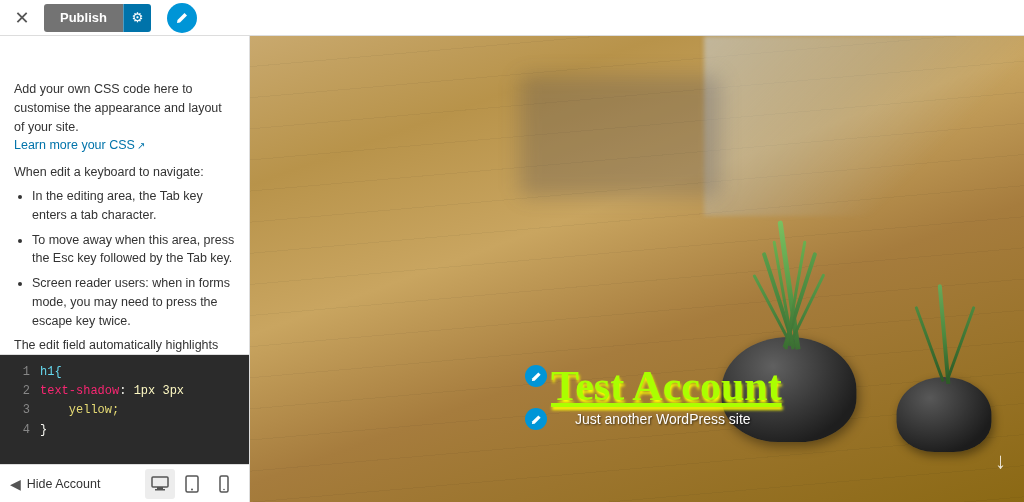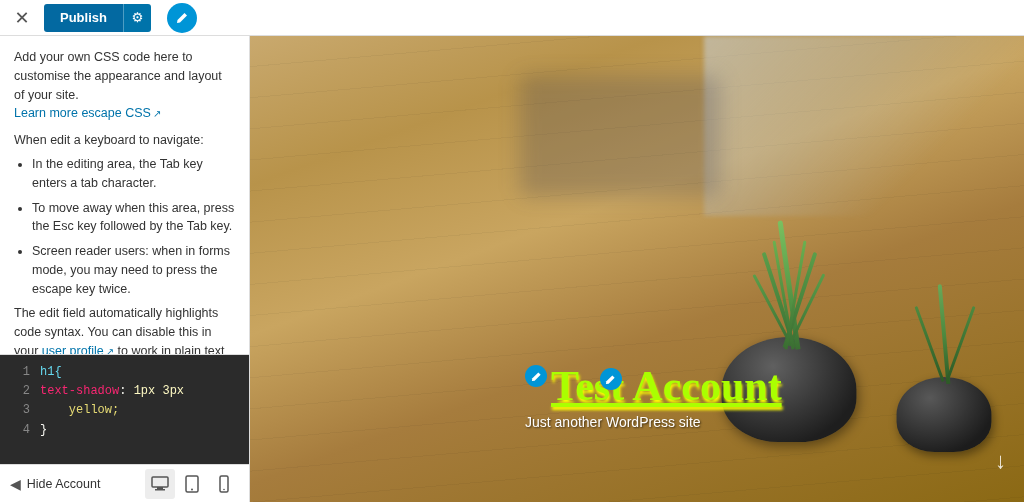--- a/index.html
+++ b/index.html
@@ -17,21 +17,21 @@
     }
     .top-bar .close-btn {
       width: 28px; height: 28px;
       display: flex; align-items: center; justify-content: center;
       cursor: pointer; font-size: 18px; color: #555;
     }
     .top-bar .publish-group {
       display: flex; align-items: center; margin-left: 8px;
     }
     .publish-btn {
-      background: #0369a1;
+      background: #737373;
       color: #fff;
       border: none;
       padding: 5px 16px;
       font-size: 13px;
       font-weight: bold;
       cursor: pointer;
       border-radius: 3px 0 0 3px;
       height: 28px;
     }
     .settings-btn {
@@ -82,20 +82,21 @@
     
     .left-panel-scroll::-webkit-scrollbar { width: 8px; }
     .left-panel-scroll::-webkit-scrollbar-track { background: #f1f1f1; }
     .left-panel-scroll::-webkit-scrollbar-thumb { background: #c1c1c1; border-radius: 4px; }
 
     .info-text {
       font-size: 12.5px;
       color: #333;
       line-height: 1.5;
       margin-bottom: 10px;
+      margin-top: 32px;
     }
     .info-text a {
       color: #0073aa;
       text-decoration: none;
     }
     .info-text .ext-link::after {
       content: '↗';
       font-size: 10px;
       margin-left: 2px;
       color: #0073aa;
@@ -281,21 +282,21 @@
 </div>
 
 <div class="main-content">
 
   <div class="left-panel">
     <div class="left-panel-content-wrapper">
       <div class="left-panel-scroll">
 
         <p class="info-text">
           <span>Add your own CSS code here to customise the appearance and layout of your site.</span><br>
-          <a href="#" class="ext-link">Learn more escape CSS</a>
+          <a href="#" class="ext-link">Learn more your CSS</a>
         </p>
 
         <p class="keyboard-heading">When edit a keyboard to navigate:</p>
 
         <ul class="bullet-list">
           <li>In the editing area, the Tab key enters a tab character.</li>
           <li>To move away when this area, press the Esc key followed by the Tab key.</li>
           <li>Screen reader users: when in forms mode, you may need to press the escape key twice.</li>
         </ul>
 
@@ -396,21 +397,21 @@
       <div style="display:flex;align-items:flex-start;">
         <div class="edit-icon-circle">
           <svg width="11" height="11" viewBox="0 0 12 12" fill="white">
             <path d="M8 1.5L10.5 4 4 10.5 1 11 1.5 8 8 1.5z"></path>
           </svg>
         </div>
         <span class="site-title-text">Test Account</span>
       </div>
     </div>
 
-    <div style="position:absolute;bottom:72px;left:275px;display:flex;align-items:center;gap:24px;flex-direction:column;">
+    <div style="position:absolute;bottom:72px;left:275px;display:flex;align-items:center;gap:24px;">
       <div class="edit-icon-circle">
         <svg width="11" height="11" viewBox="0 0 12 12" fill="white">
           <path d="M8 1.5L10.5 4 4 10.5 1 11 1.5 8 8 1.5z"></path>
         </svg>
       </div>
       <span class="site-tagline-text">Just another WordPress site</span>
     </div>
 
     <div style="position:absolute;right:18px;bottom:28px;color:#fff;font-size:22px;opacity:0.85;">
       <span>↓</span>

